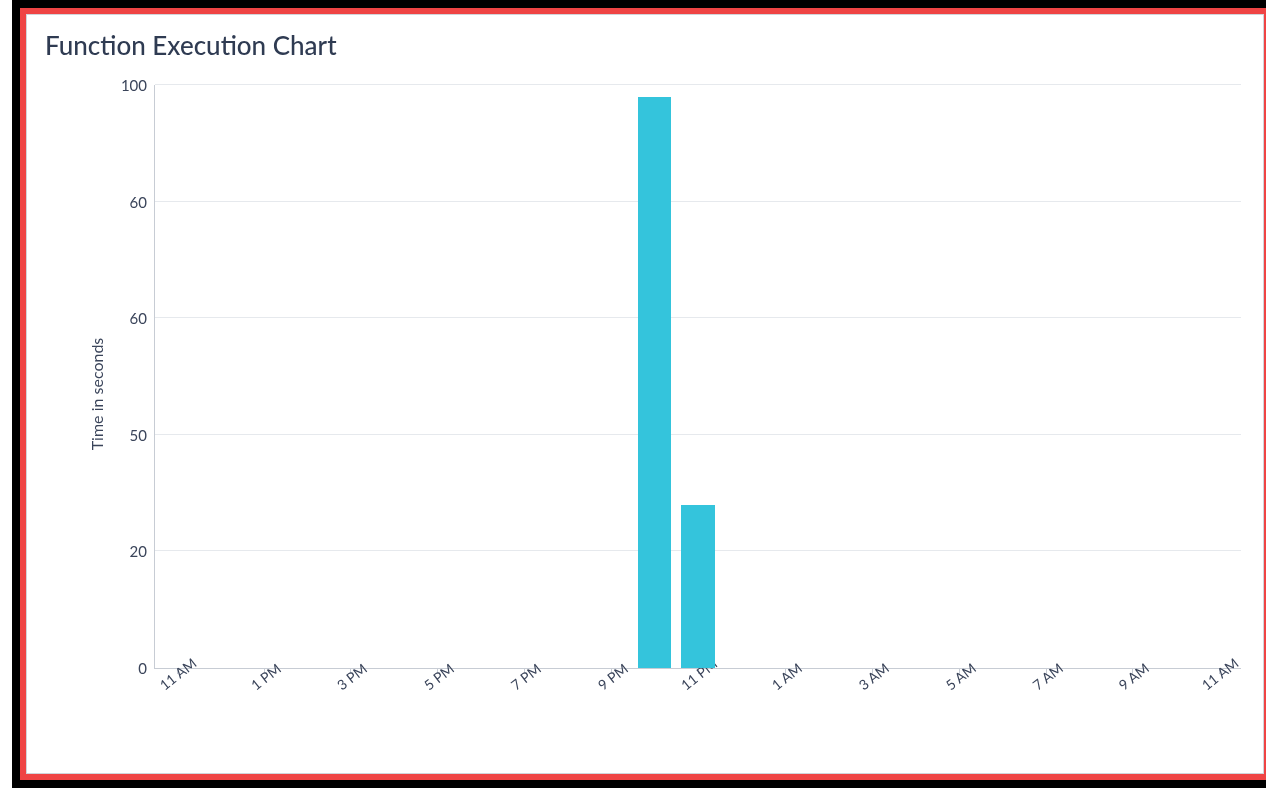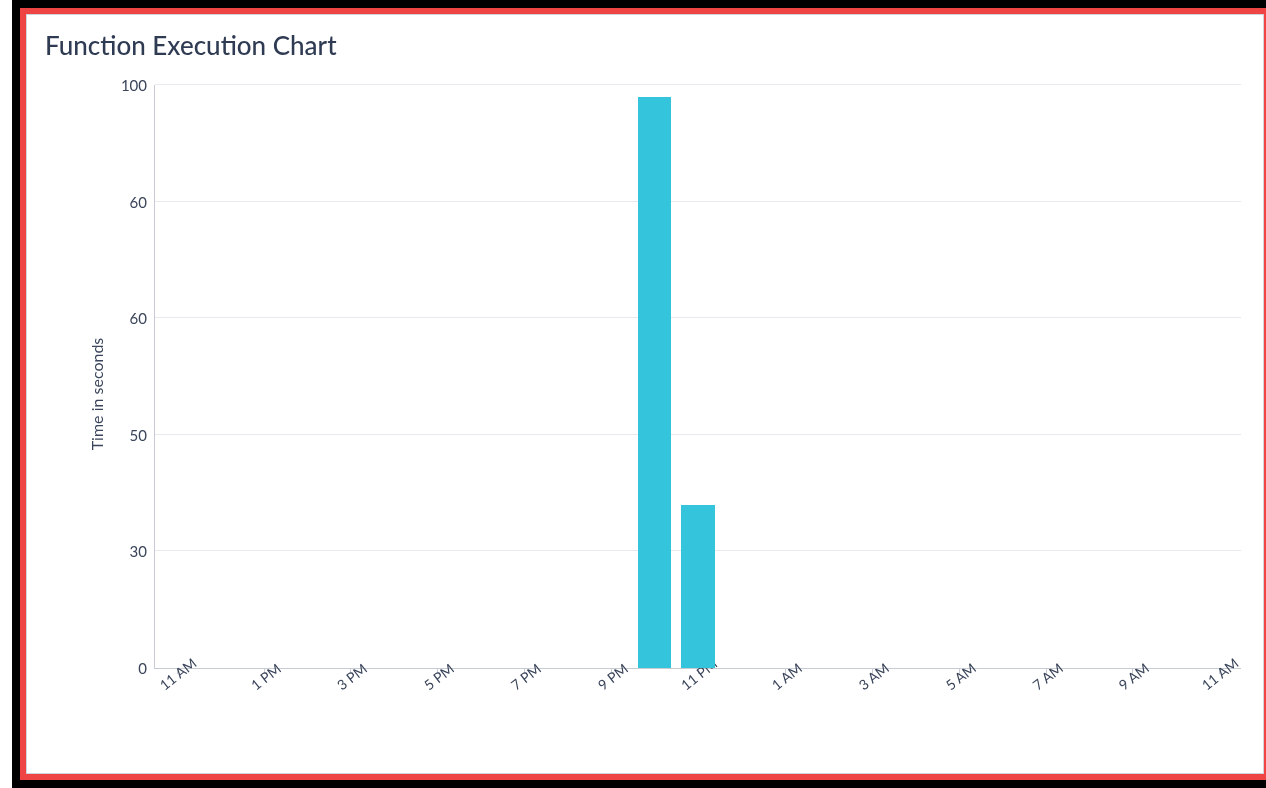--- a/index.html
+++ b/index.html
@@ -102,21 +102,21 @@
 <div class="outer">
   <div class="panel">
     <div class="title">Function Execution Chart</div>
 
     <div class="chart-area">
       <div class="y-axis-label">Time in seconds</div>
 
       <div class="plot" id="plot">
           <div class="y-tick-label" style="bottom: 0%; transform: translateY(50%);">0</div>
           <div class="gridline" style="bottom: 20%;"></div>
-          <div class="y-tick-label" style="bottom: 20%; transform: translateY(50%);">30</div>
+          <div class="y-tick-label" style="bottom: 20%; transform: translateY(50%);">20</div>
           <div class="gridline" style="bottom: 40%;"></div>
           <div class="y-tick-label" style="bottom: 40%; transform: translateY(50%);">50</div>
           <div class="gridline" style="bottom: 60%;"></div>
           <div class="y-tick-label" style="bottom: 60%; transform: translateY(50%);">60</div>
           <div class="gridline" style="bottom: 80%;"></div>
           <div class="y-tick-label" style="bottom: 80%; transform: translateY(50%);">60</div>
           <div class="gridline" style="bottom: 100%;"></div>
           <div class="y-tick-label" style="bottom: 100%; transform: translateY(50%);">100</div>
           <div class="x-tick" style="left: 2%;"></div>
           <div class="x-tick-label" style="left: 2%;">11 AM</div>

